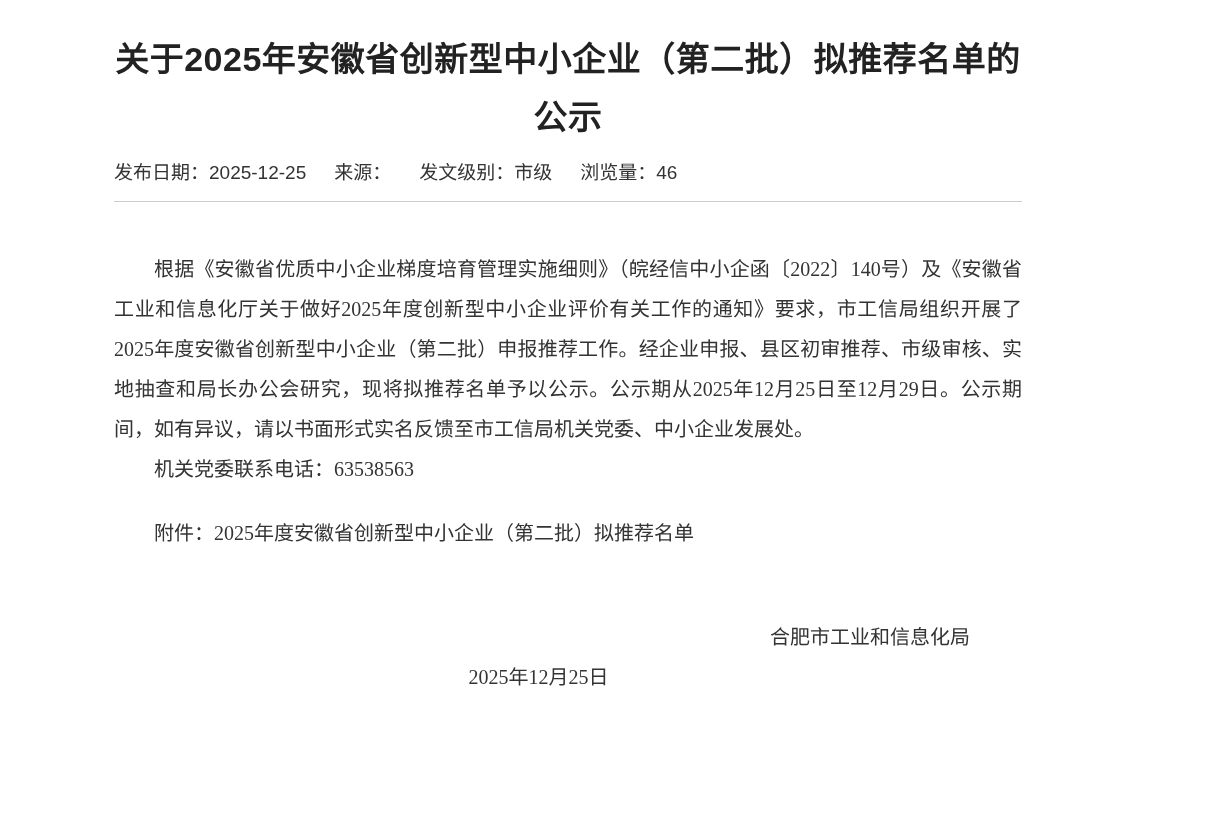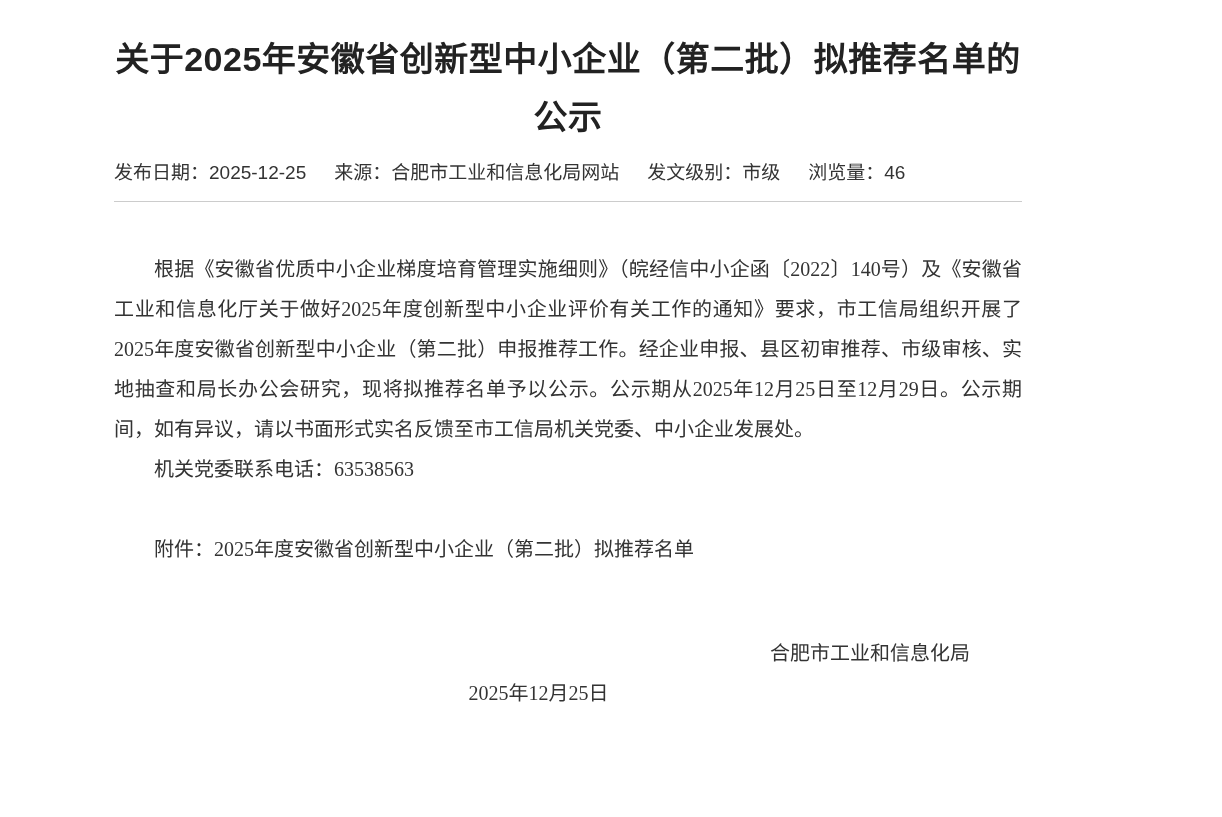--- a/index.html
+++ b/index.html
@@ -54,21 +54,21 @@
     line-height: 40px;
     color: #333333;
   }
   .article p {
     margin: 0;
     text-indent: 2em;
     text-align: justify;
     text-justify: inter-ideograph;
   }
   .article p.attachment-line {
-    margin-top: 40px;
+    margin-top: 24px;
   }
   .article p.sign-agency {
     margin-top: 64px;
     text-align: right;
     text-indent: 0;
     padding-right: 52px;
   }
   .article p.sign-date {
     text-align: center;
     text-indent: 0;
@@ -82,21 +82,20 @@
 
   <h1 class="doc-title">关于2025年安徽省创新型中小企业（第二批）拟推荐名单的公示</h1>
 
   <div class="meta-row">
     <span class="meta-item">
       <span>发布日期：</span>
       <span>2025-12-25</span>
     </span>
     <span class="meta-item">
       <span>来源：</span>
-      <span>合肥市工业和信息化局网站</span>
     </span>
     <span class="meta-item">
       <span>发文级别：</span>
       <span>市级</span>
     </span>
     <span class="meta-item">
       <span>浏览量：</span>
       <span>46</span>
     </span>
   </div>

